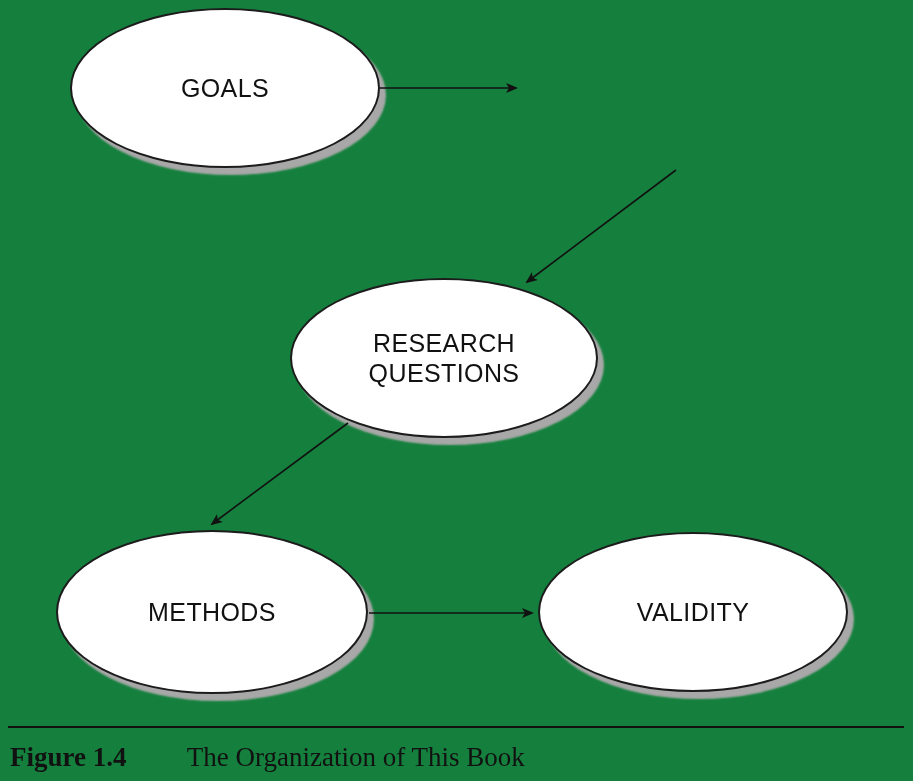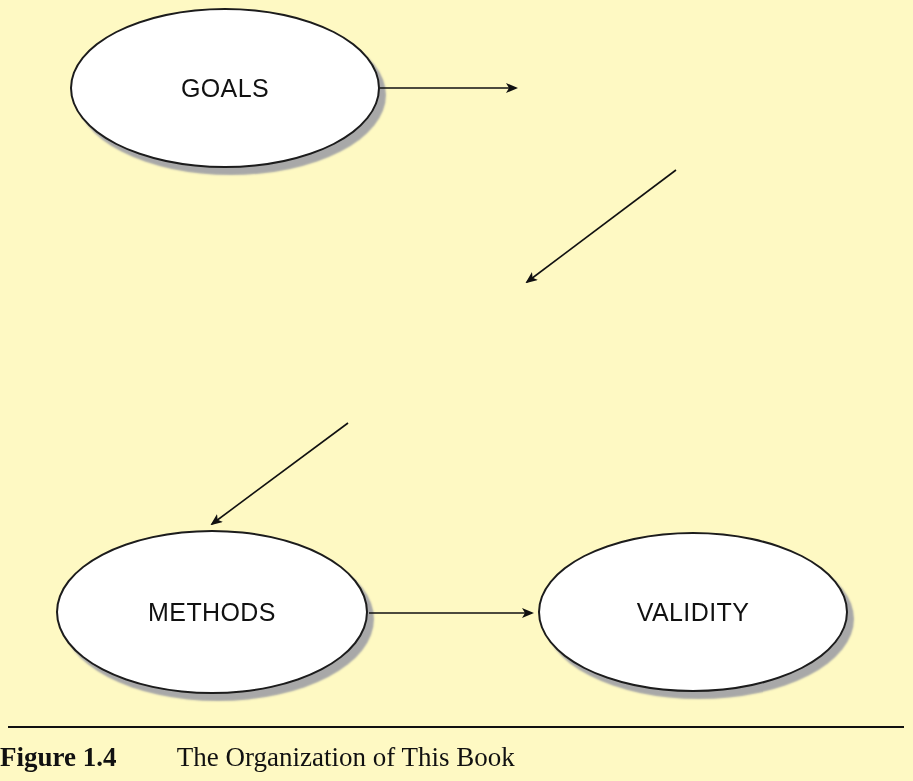--- a/index.html
+++ b/index.html
@@ -4,21 +4,21 @@
 <style>
   html, body {
     margin: 0;
     padding: 0;
     background: #ffffff;
   }
   .page {
     position: relative;
     width: 913px;
     height: 781px;
-    background: #fef9c3;
+    background: #15803d;
     overflow: hidden;
     font-family: "Liberation Sans", sans-serif;
   }
   .node {
     position: absolute;
     border: 2px solid #1c1c1c;
     border-radius: 50%;
     background: #ffffff;
     box-shadow: 6px 7px 2px #a8a8a8;
     display: flex;
@@ -54,20 +54,21 @@
     width: 913px;
   }
   .caption-rule {
     margin-left: 8px;
     width: 896px;
     height: 2px;
     background: #111111;
   }
   .caption-row {
     margin-top: 14px;
+    padding-left: 10px;
     font-family: "Liberation Serif", serif;
     font-size: 27px;
     color: #111111;
     white-space: nowrap;
   }
   .caption-label {
     font-weight: bold;
     display: inline-block;
     min-width: 170px;
   }
@@ -78,20 +79,23 @@
 </head>
 <body>
 
 <div class="page">
 
   <div class="node node-goals">
     <div class="node-label">GOALS</div>
   </div>
 
 
+  <div class="node node-research-questions">
+    <div class="node-label">RESEARCH QUESTIONS</div>
+  </div>
 
   <div class="node node-methods">
     <div class="node-label">METHODS</div>
   </div>
 
   <div class="node node-validity">
     <div class="node-label">VALIDITY</div>
   </div>
 
   <svg class="arrow-layer" width="913" height="727" viewBox="0 0 913 727" xmlns="http://www.w3.org/2000/svg">

